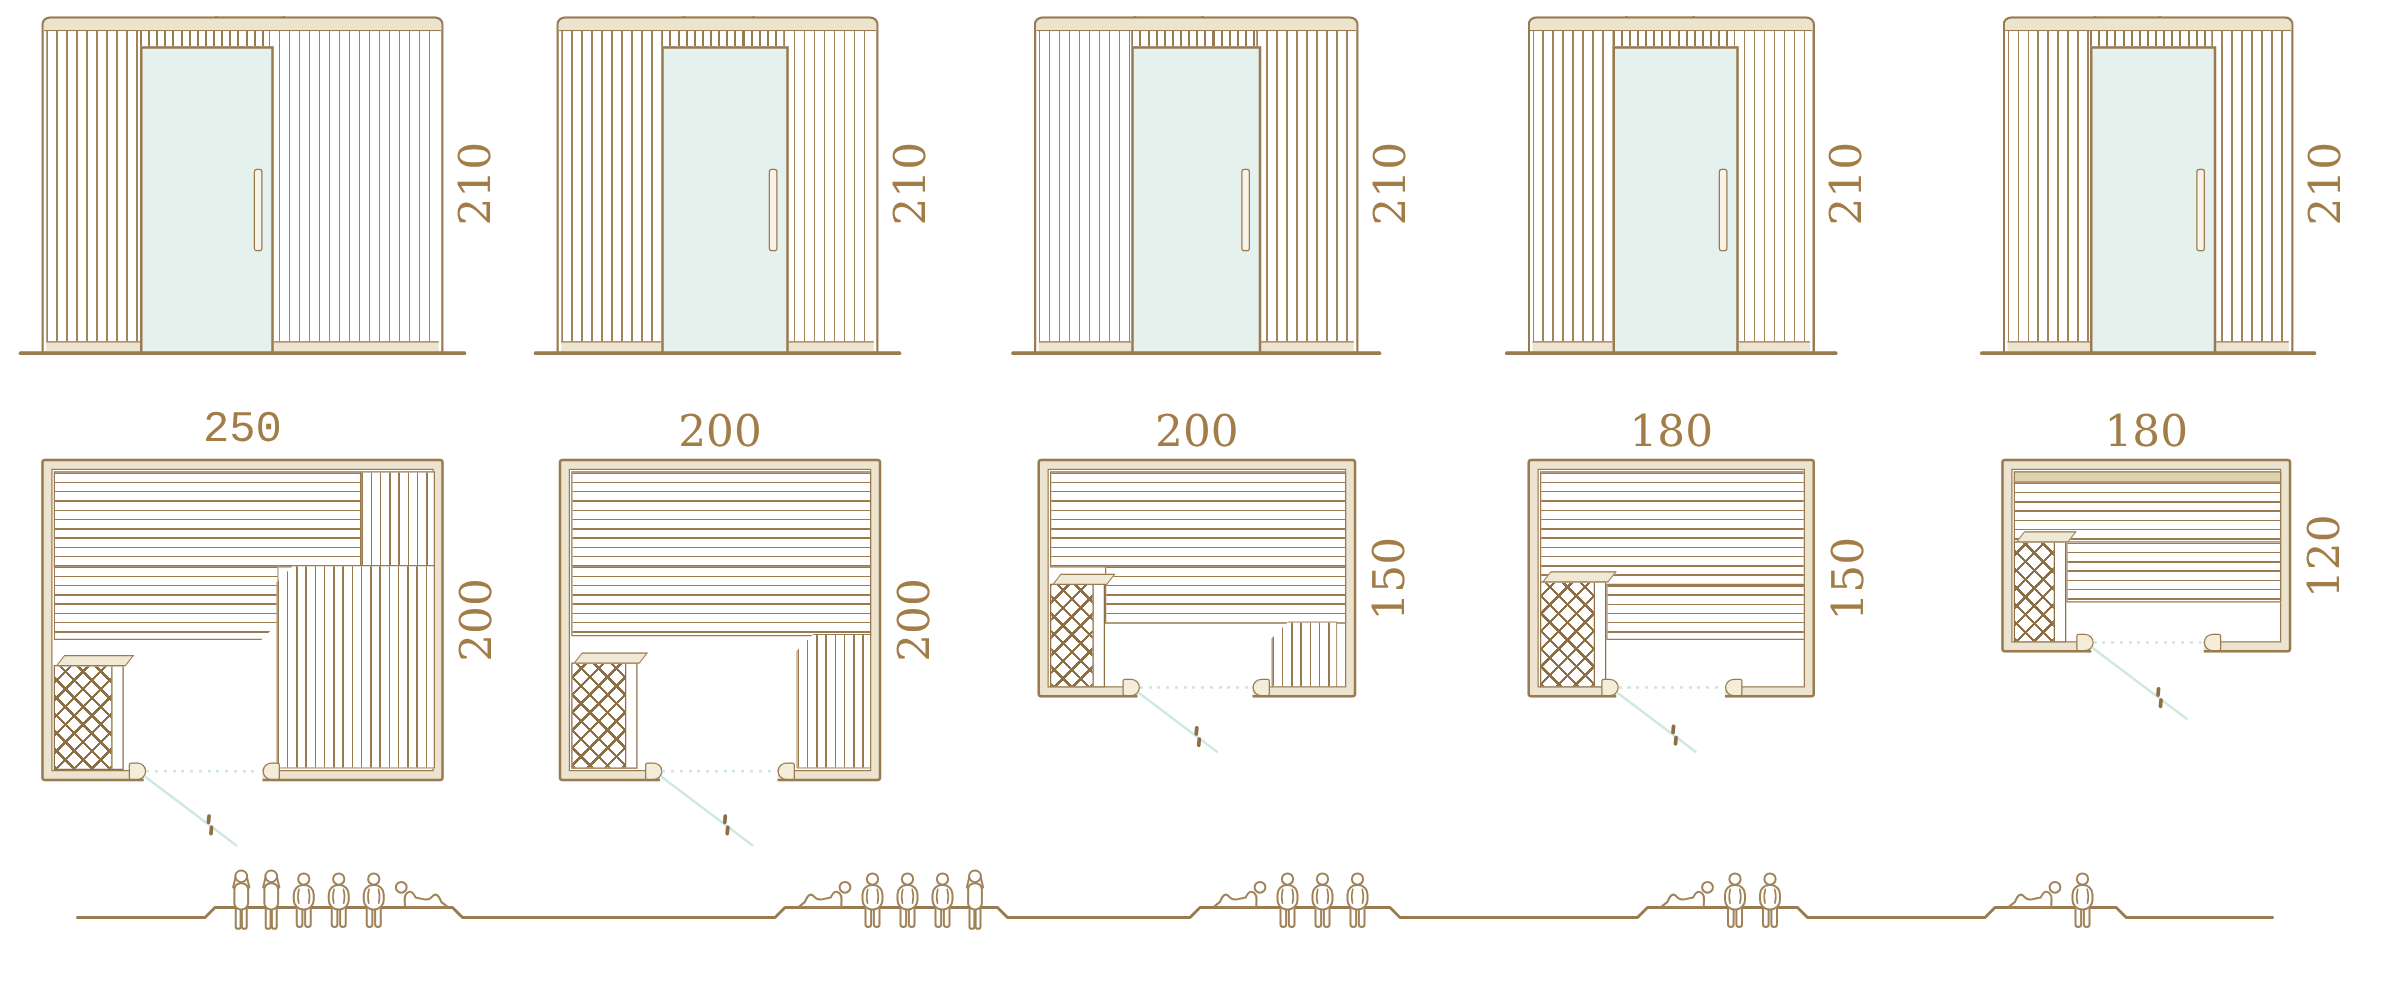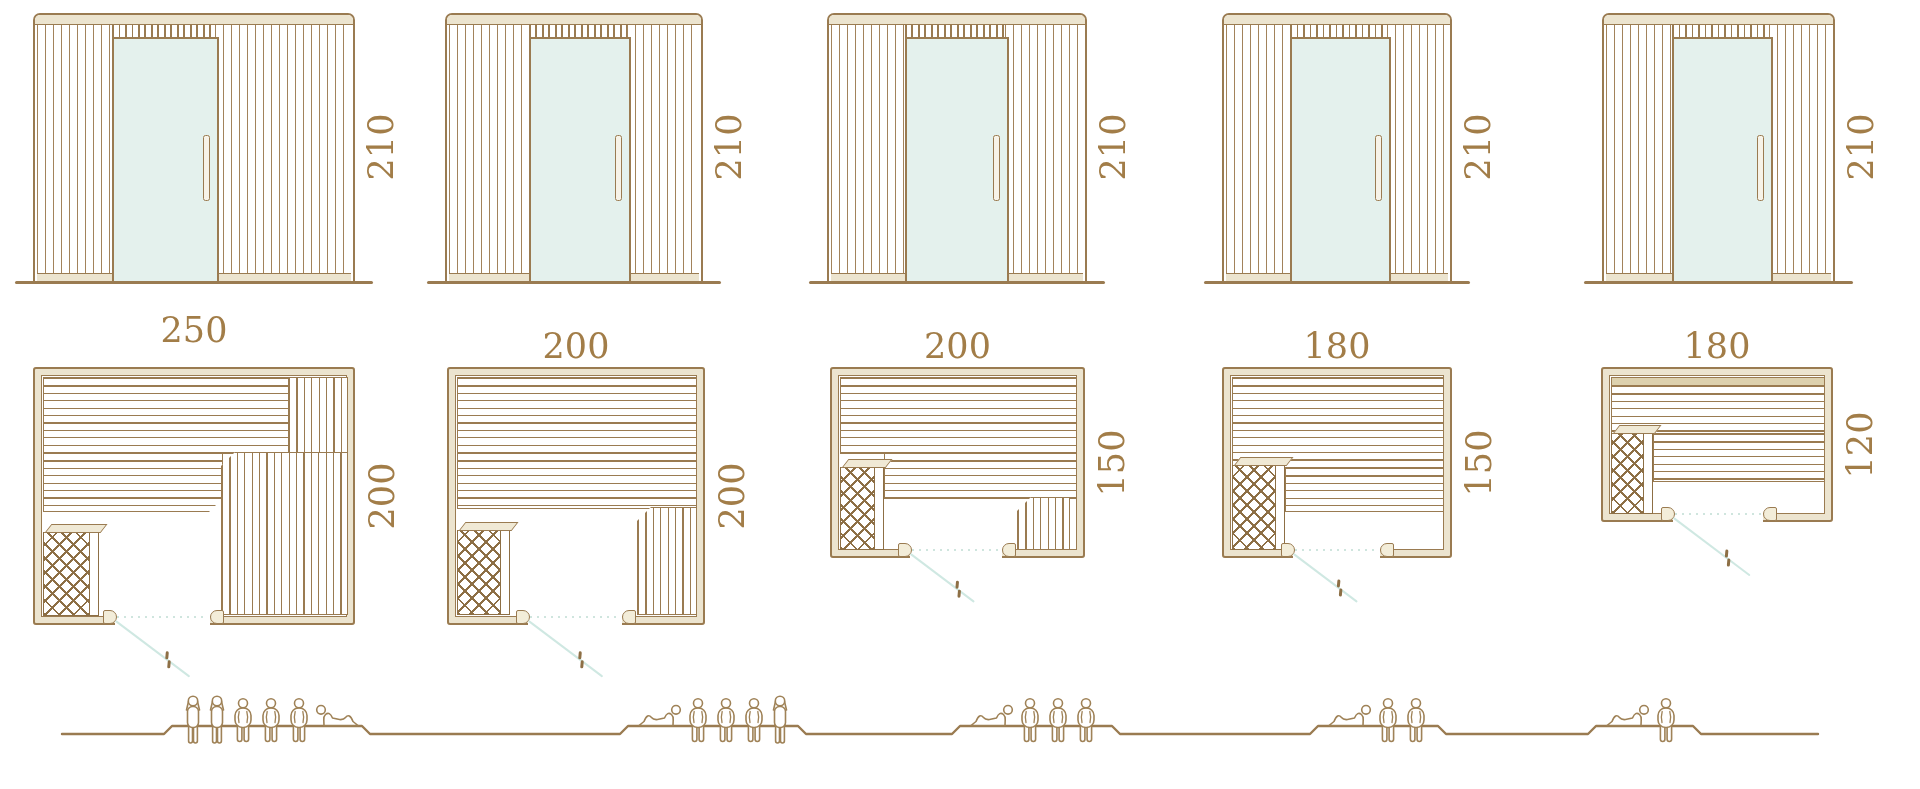--- a/index.html
+++ b/index.html
@@ -76,21 +76,21 @@
       <div class="lid" style="left:15px;top:157px;width:54px;"></div>
       <div class="opening" style="left:82px;top:242px;width:95px;height:18px;"></div>
       <div class="stub l" style="left:70px;top:243px;width:12px;"></div>
       <div class="stub r" style="left:177px;top:243px;width:12px;"></div>
       <div class="thresh" style="left:84px;top:249px;width:91px;"></div>
       <div class="swing" style="left:83px;top:253px;width:93px;">
         <div class="knob" style="left:58px;top:-4.5px;"></div>
         <div class="knob" style="left:65px;top:1.5px;"></div>
       </div>
     </div>
-    <div class="dim" style="left:194px;top:330px;">250</div>
+    <div class="dim" style="left:194px;top:344px;font-family:Liberation Mono, monospace;">250</div>
     <div class="dim vert" style="left:382px;top:496px;">200</div>
     <div class="elev" style="left:445px;width:258px;">
       <div class="chimney" style="left:101px;width:54px;"></div>
       <div class="eframe" style="">
         <div class="wall" style="left:2px;width:80px;"></div>
         <div class="wall" style="left:180px;right:2px;"></div>
         <div class="wbase" style="left:2px;width:80px;"></div>
         <div class="wbase" style="left:180px;right:2px;"></div>
         <div class="beam" style=""></div>
         <div class="transom" style="left:82px;width:98px;"></div>

